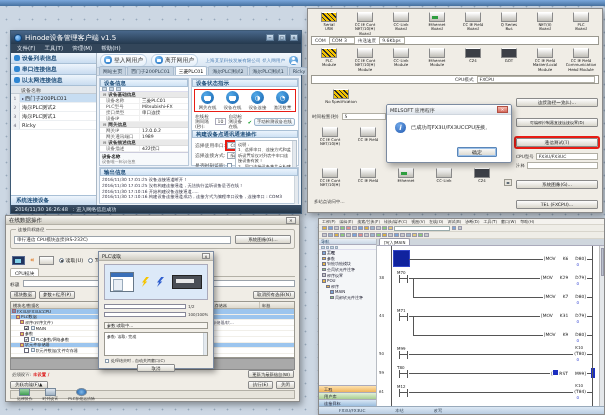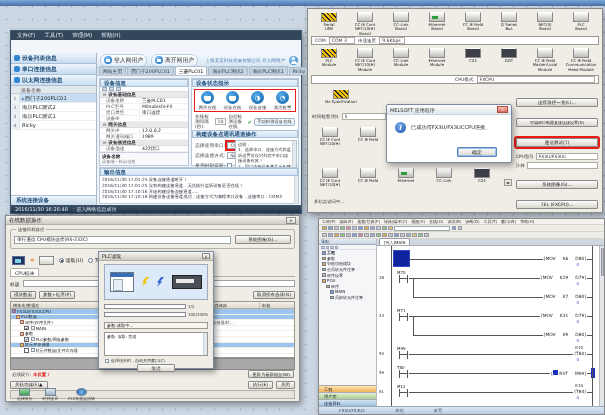--- a/index.html
+++ b/index.html
@@ -234,20 +234,28 @@
 .rung .endblk{position:absolute;right:4px;top:5px;width:4px;height:10px;background:#1b2ec0}
 #winD .status{position:absolute;left:0;right:0;bottom:0;height:8px;background:linear-gradient(#dce8f4,#b9cde2);border-top:1px solid #9ab;display:flex;align-items:center;gap:30px;padding:0 20px;font-size:4.2px;color:#345}
 </style>
 </head>
 <body>
 
 <div class="stage">
   <div class="topstrip"></div>
 
   <div class="win" id="winA">
+    <div class="tb">
+      <span class="appico"></span>
+      <span>Hinode设备管理客户端 v1.5</span>
+      <span class="sp"></span>
+      <span class="wbtn">─</span>
+      <span class="wbtn">□</span>
+      <span class="wbtn">×</span>
+    </div>
     <div class="menu">
       <span>文件(F)</span>
       <span>工具(T)</span>
       <span>管理(M)</span>
       <span>帮助(H)</span>
     </div>
     <div class="body">
       <div class="side">
         <div class="shead">
             <span class="gl"></span>

